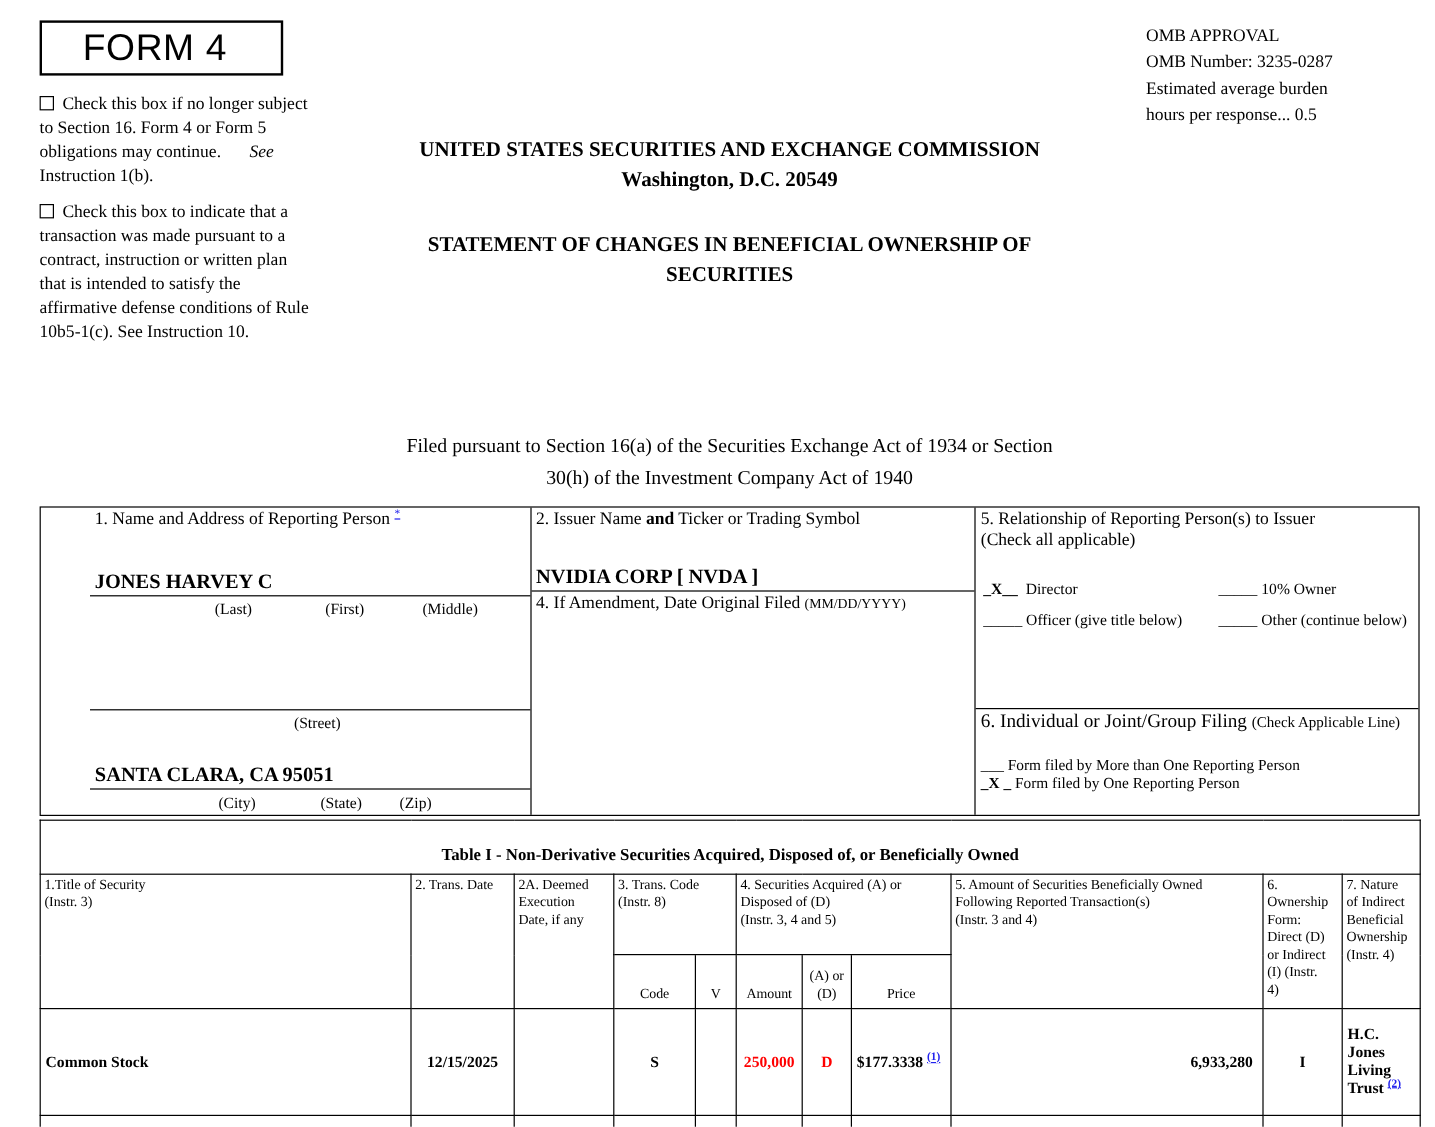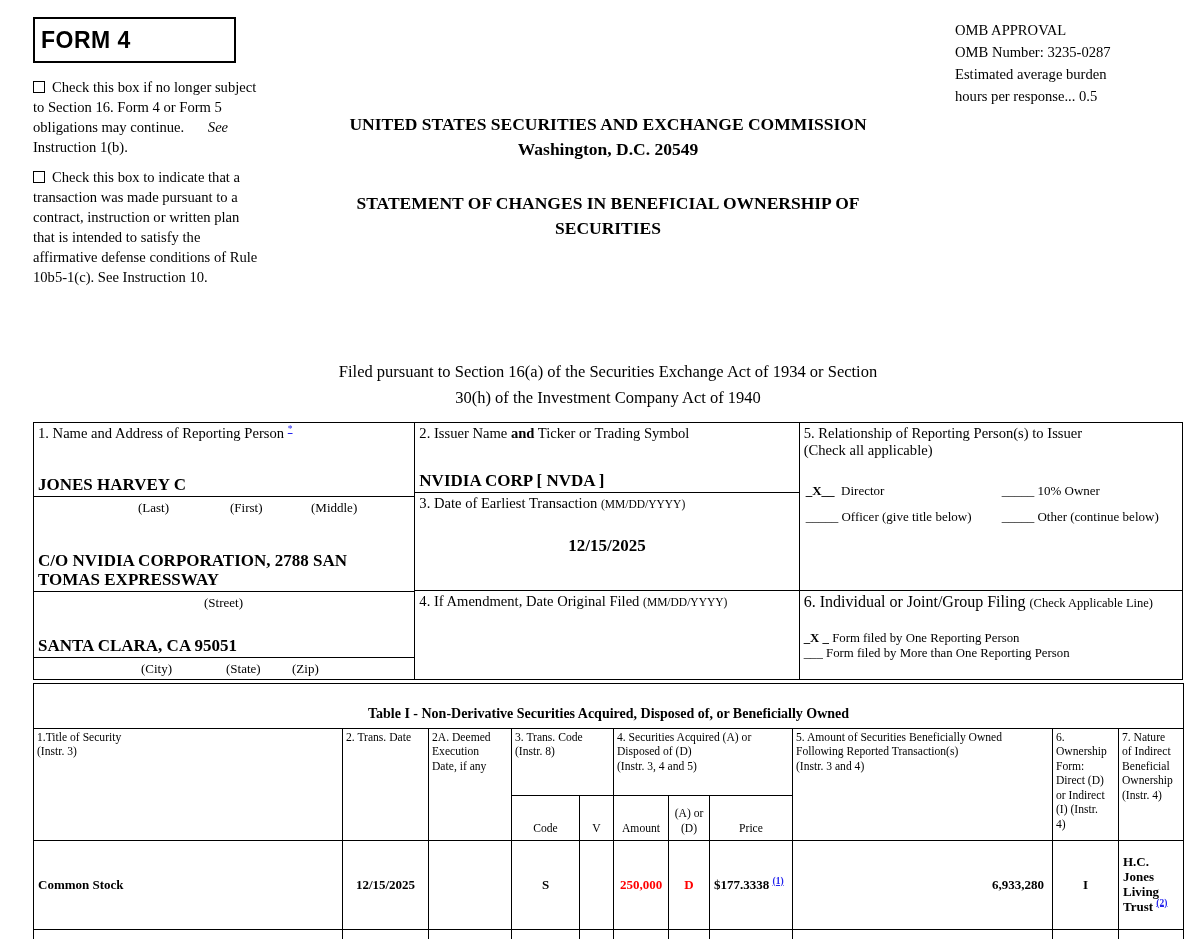--- a/index.html
+++ b/index.html
@@ -11,21 +11,21 @@
   }
   .abs { position: absolute; }
 
   
   .form4-box {
     left: 33px; top: 17px; width: 203px; height: 46px;
     border: 2px solid #000; display: flex; align-items: center; padding-left: 6px;
   }
   .form4-title {
     font-family: "Liberation Sans", "DejaVu Sans", sans-serif;
-    font-weight: bold; font-size: 23px; letter-spacing: 0.5px;
+    font-weight: normal; font-size: 31px; letter-spacing: 0.5px; margin-left: 28px;
   }
   .left-col { left: 33px; top: 78px; width: 228px; font-size: 14.6px; line-height: 1.36; }
   .cb-para { margin-bottom: 11px; }
   .checkbox-square {
     display: inline-block; width: 12px; height: 12px; border: 1.5px solid #000;
     margin-right: 7px; vertical-align: -1px; background: #fff;
   }
   .em { font-style: italic; margin-left: 20px; }
 
   
@@ -46,21 +46,21 @@
     color: #2222EE; text-decoration: underline; font-size: 9.5px;
     vertical-align: super; line-height: 0; cursor: pointer;
   }
 
   
   .info-table {
     left: 33px; top: 422px; width: 1150px; height: 258px;
     display: flex; border: 1px solid #000;
   }
   .info-col { display: flex; flex-direction: column; }
-  .info-col-1 { width: 382px; border-right: 1px solid #000; }
+  .info-col-1 { width: 382px; border-right: 1px solid #000; margin-left: 41px; }
   .info-col-2 { width: 385px; border-right: 1px solid #000; }
   .info-col-3 { width: 383px; }
   .info-cell { border-bottom: 1px solid #000; padding: 2px 4px; position: relative; }
   .info-cell:last-child { border-bottom: none; flex: 1; }
   .cell-label { font-size: 14.6px; }
   .cell-small { font-size: 11.5px; }
   .big-value { font-weight: bold; font-size: 17px; line-height: 1.15; }
   .sub-label { font-size: 13px; }
   .bottomed { position: absolute; bottom: 1px; left: 4px; right: 4px; }
   .r1 { height: 74px; } .r2 { height: 95px; } .r3 { height: 66px; }
@@ -141,63 +141,58 @@
   <div class="info-col info-col-1">
     <div class="info-cell r1">
       <span class="cell-label">1. Name and Address of Reporting Person</span>
       <span class="fnote">*</span>
       <div class="big-value bottomed">JONES HARVEY C</div>
     </div>
     <div class="info-cell r2">
       <span class="sub-label abs" style="left:104px; top:3px;">(Last)</span>
       <span class="sub-label abs" style="left:196px; top:3px;text-align:right;">(First)</span>
       <span class="sub-label abs" style="left:277px; top:3px;">(Middle)</span>
-      <div class="big-value bottomed">C/O NVIDIA CORPORATION, 2788 SAN TOMAS EXPRESSWAY</div>
     </div>
     <div class="info-cell r3">
       <span class="sub-label abs" style="left:170px; top:3px;">(Street)</span>
       <div class="big-value bottomed">SANTA CLARA, CA 95051</div>
     </div>
     <div class="info-cell">
       <span class="sub-label abs" style="left:107px; top:3px;">(City)</span>
       <span class="sub-label abs" style="left:192px; top:3px;">(State)</span>
       <span class="sub-label abs" style="left:258px; top:3px;">(Zip)</span>
     </div>
   </div>
 
   <div class="info-col info-col-2">
     <div class="info-cell m1">
       <span class="cell-label">2. Issuer Name </span><span class="cell-label" style="font-weight:bold;">and</span><span class="cell-label"> Ticker or Trading Symbol</span>
       <div class="big-value bottomed">NVIDIA CORP [ NVDA ]</div>
-    </div>
-    <div class="info-cell m2">
-      <span class="cell-label">3. Date of Earliest Transaction </span><span class="cell-small">(MM/DD/YYYY)</span>
-      <div class="date-centered">12/15/2025</div>
     </div>
     <div class="info-cell">
       <span class="cell-label">4. If Amendment, Date Original Filed </span><span class="cell-small">(MM/DD/YYYY)</span>
     </div>
   </div>
 
   <div class="info-col info-col-3">
     <div class="info-cell b5">
       <div class="cell-label">5. Relationship of Reporting Person(s) to Issuer</div>
       <div class="cell-label">(Check all applicable)</div>
       <div class="check-grid">
         <div><span class="xmark">_X__</span>&nbsp;&nbsp;<span>Director</span></div>
         <div><span>_____</span>&nbsp;<span>10% Owner</span></div>
         <div><span>_____</span>&nbsp;<span>Officer (give title below)</span></div>
         <div><span>_____</span>&nbsp;<span>Other (continue below)</span></div>
       </div>
     </div>
     <div class="info-cell">
       <span class="cell-label" style="font-size:16px;">6. Individual or Joint/Group Filing </span><span class="cell-small" style="font-size:12.5px;">(Check Applicable Line)</span>
       <div class="filing-lines">
+        <div><span>___</span> <span>Form filed by More than One Reporting Person</span></div>
         <div><span class="xmark">_X _</span> <span>Form filed by One Reporting Person</span></div>
-        <div><span>___</span> <span>Form filed by More than One Reporting Person</span></div>
       </div>
     </div>
   </div>
 </div>
 
 <div class="abs table1-wrap">
   <table class="t1">
     <colgroup>
       <col style="width:309px">
         <col style="width:86px">

